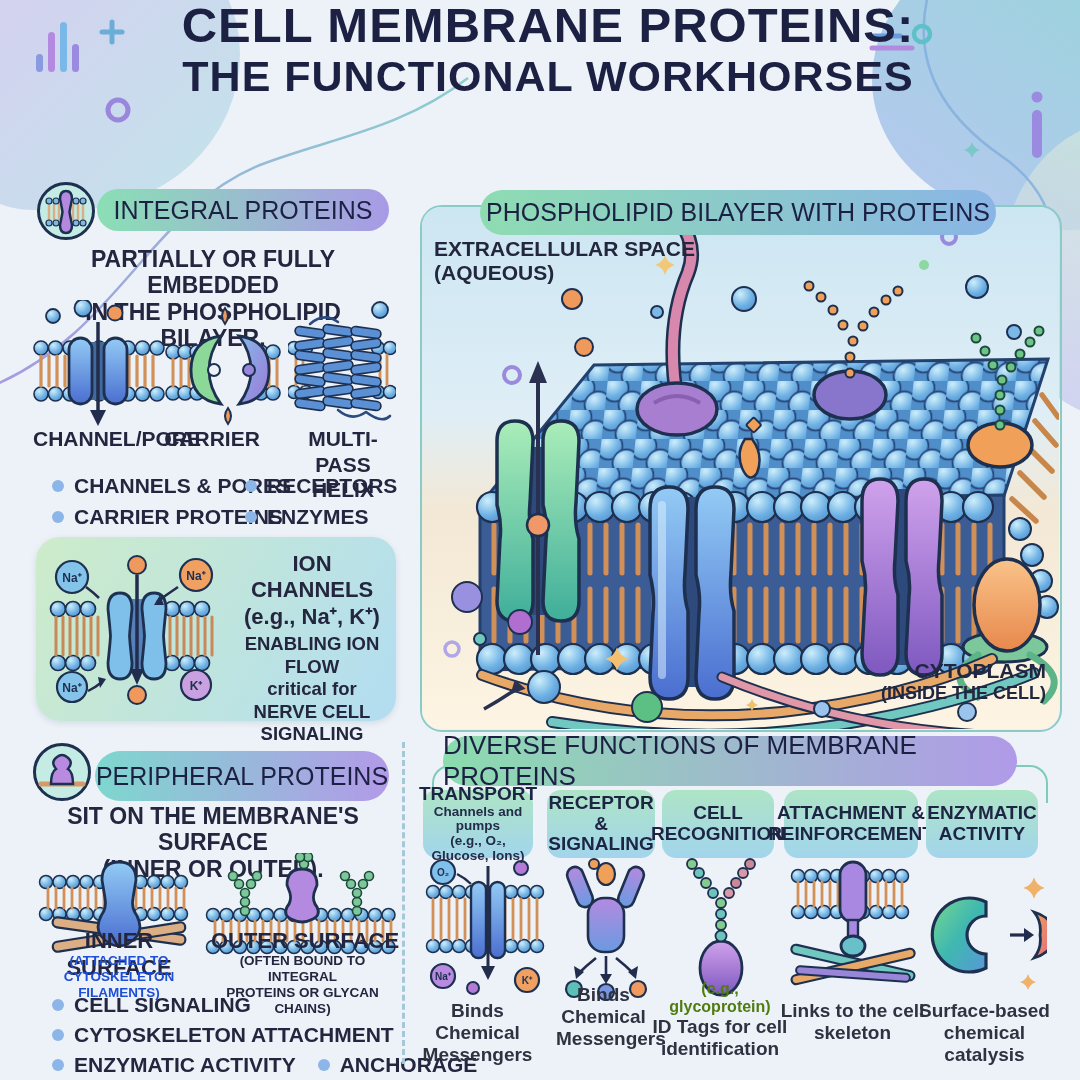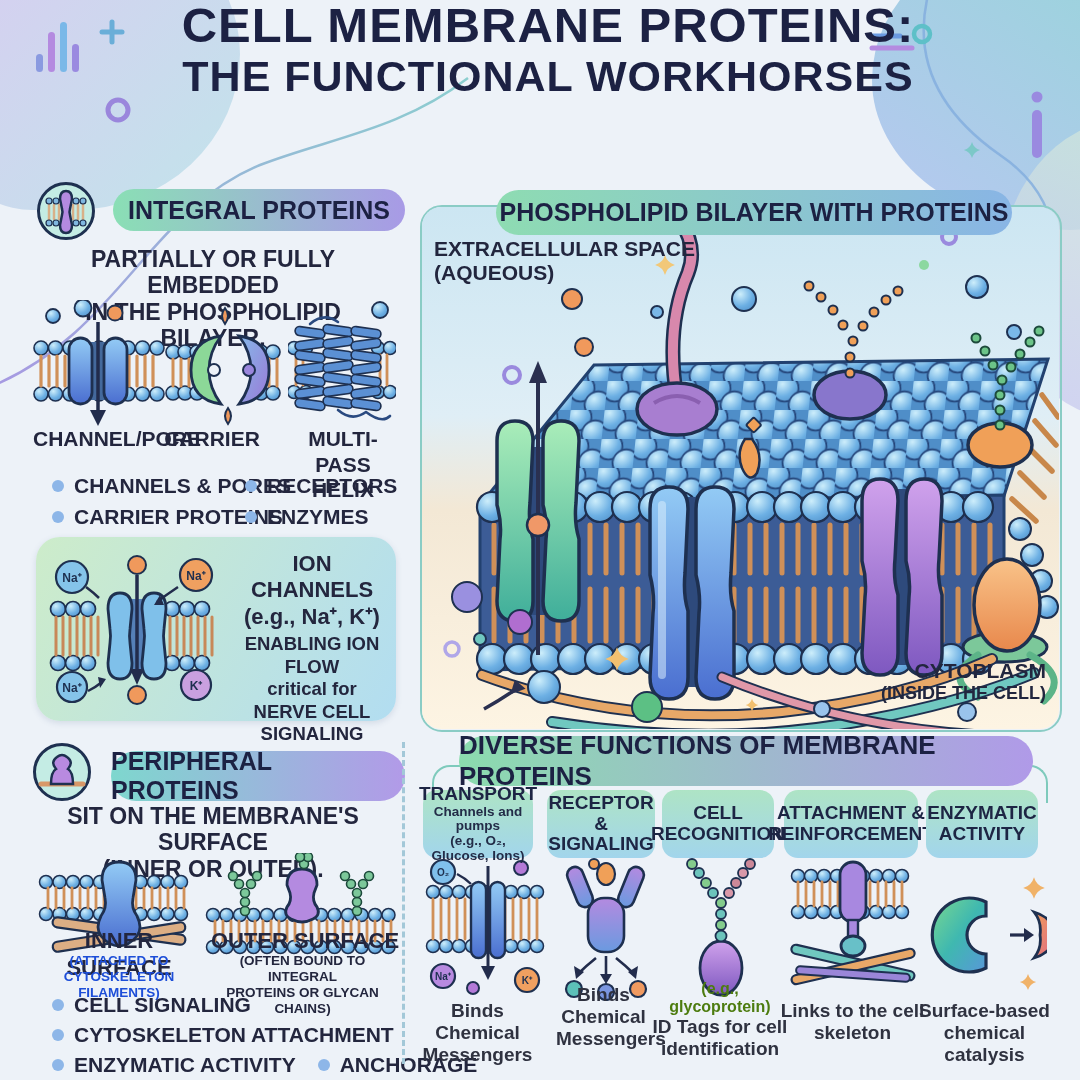--- a/index.html
+++ b/index.html
@@ -3,21 +3,21 @@
 <meta charset="utf-8">
 <style>
   html,body{margin:0;padding:0;}
   .page{position:relative;width:1080px;height:1080px;overflow:hidden;background:#edf2f8;font-family:"Liberation Sans",sans-serif;color:#20243d;padding-left:16px;}
   .abs{position:absolute;}
   
   .blob-tl{left:-70px;top:-90px;width:310px;height:300px;background:linear-gradient(135deg,#d9c9f1,#bfe3ea);border-radius:42% 58% 62% 38%/40% 55% 60% 45%;opacity:.95;}
   .blob-tr{left:872px;top:-70px;width:330px;height:300px;background:linear-gradient(215deg,#8fd5d5,#b5c5f1);border-radius:55% 45% 40% 60%/50% 55% 45% 50%;opacity:.95;}
   .blob-tr2{left:1000px;top:120px;width:220px;height:300px;background:linear-gradient(200deg,#cfe9d9,#c9c9f1);border-radius:60% 40% 40% 60%/55% 45% 50% 50%;opacity:.8;}
   
-  .pill{border-radius:26px;display:flex;align-items:center;justify-content:center;font-weight:700;color:#1c2143;margin-left:16px;}
+  .pill{border-radius:26px;display:flex;align-items:center;justify-content:center;font-weight:400;color:#1c2143;}
   .pill.integral{left:97px;top:189px;width:292px;height:42px;font-size:25px;background:linear-gradient(90deg,#8adfb5,#a89ae6);}
   .pill.bilayer{left:480px;top:190px;width:516px;height:45px;font-size:25px;background:linear-gradient(90deg,#8edcb2,#89b5e5);}
   .pill.peripheral{left:95px;top:751px;width:294px;height:50px;font-size:25px;background:linear-gradient(90deg,#7ed7ce,#b29ae8);}
   .pill.diverse{left:443px;top:736px;width:574px;height:50px;font-size:26px;background:linear-gradient(90deg,#8bdcae,#b09ae8);z-index:3;}
   .badge{border-radius:50%;z-index:2;}
   
   .c{text-align:center;}
   .subtitle{font-size:23px;font-weight:800;line-height:1.15;color:#23263e;}
   .typelabel{font-size:21px;font-weight:800;line-height:1.22;color:#23263e;}
   .bullet{display:flex;align-items:center;gap:10px;font-size:21px;font-weight:800;color:#23263e;}

